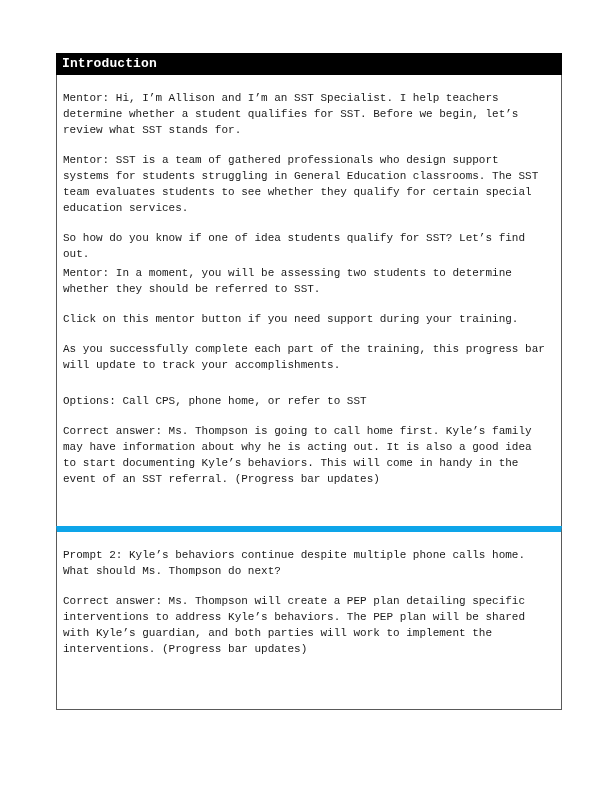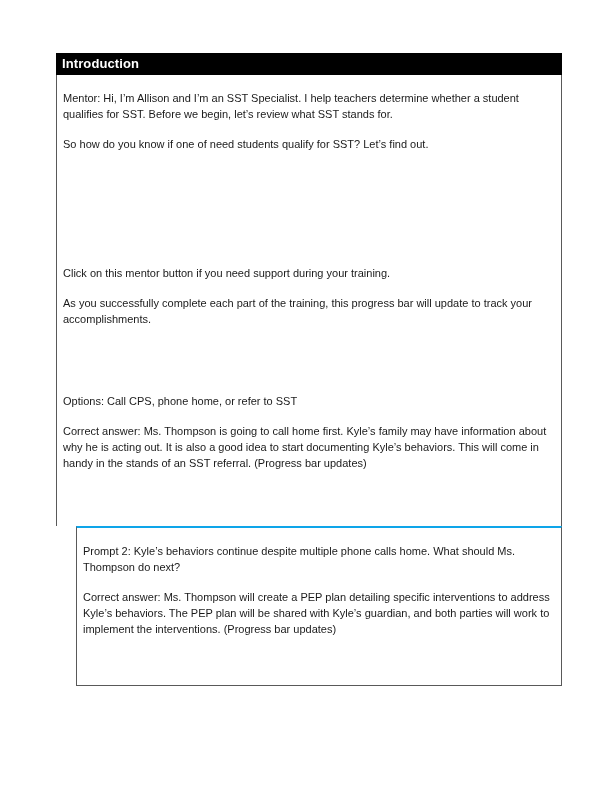--- a/index.html
+++ b/index.html
@@ -5,21 +5,21 @@
   html, body {
     margin: 0;
     padding: 0;
     background: #ffffff;
   }
   .page {
     position: relative;
     width: 612px;
     height: 792px;
     background: #ffffff;
-    font-family: Liberation Sans, sans-serif;
+    font-family: Liberation Mono, monospace;
     overflow: hidden;
   }
   .doc-table {
     position: absolute;
     left: 56px;
     top: 53px;
     width: 506px;
   }
   .sec-header {
     box-sizing: border-box;
@@ -42,48 +42,49 @@
     line-height: 16px;
     color: #1a1a1a;
   }
   .cell p {
     margin: 0 0 14px 0;
   }
   .cell.h-intro   { height: 175px; }
   .cell.h-course  { height: 128px; }
   .cell.h-prompt1 { height: 148px; }
   .cell.h-prompt2 {
-    height: 160px;
-    border-top: 2px solid #0ea5e9;
+    height: 184px;
+    border-top: 6px solid #0ea5e9;
     border-bottom: 1px solid #595959;
-    margin-left: 20px;
   }
 </style>
 </head>
 <body>
 
 <div class="page">
   <div class="doc-table">
 
     <div class="sec-header">
       <span>Introduction</span>
     </div>
     <div class="cell h-intro">
       <p>Mentor: Hi, I’m Allison and I’m an SST Specialist. I help teachers determine whether a student qualifies for SST. Before we begin, let’s review what SST stands for.</p>
-      <p>So how do you know if one of need students qualify for SST? Let’s find out.</p>
+      <p>Mentor: SST is a team of gathered professionals who design support systems for students struggling in General Education classrooms. The SST team evaluates students to see whether they qualify for certain special education services.</p>
+      <p>So how do you know if one of idea students qualify for SST? Let’s find out.</p>
     </div>
 
     <div class="cell h-course">
+      <p>Mentor: In a moment, you will be assessing two students to determine whether they should be referred to SST.</p>
       <p>Click on this mentor button if you need support during your training.</p>
       <p>As you successfully complete each part of the training, this progress bar will update to track your accomplishments.</p>
     </div>
 
     <div class="cell h-prompt1">
       <p>Options: Call CPS, phone home, or refer to SST</p>
-      <p>Correct answer: Ms. Thompson is going to call home first. Kyle’s family may have information about why he is acting out. It is also a good idea to start documenting Kyle’s behaviors. This will come in handy in the stands of an SST referral. (Progress bar updates)</p>
+      <p>Correct answer: Ms. Thompson is going to call home first. Kyle’s family may have information about why he is acting out. It is also a good idea to start documenting Kyle’s behaviors. This will come in handy in the event of an SST referral. (Progress bar updates)</p>
     </div>
     <div class="cell h-prompt2">
       <p>Prompt 2: Kyle’s behaviors continue despite multiple phone calls home. What should Ms. Thompson do next?</p>
       <p>Correct answer: Ms. Thompson will create a PEP plan detailing specific interventions to address Kyle’s behaviors. The PEP plan will be shared with Kyle’s guardian, and both parties will work to implement the interventions. (Progress bar updates)</p>
     </div>
 
   </div>
 </div>
 
 </body></html>

